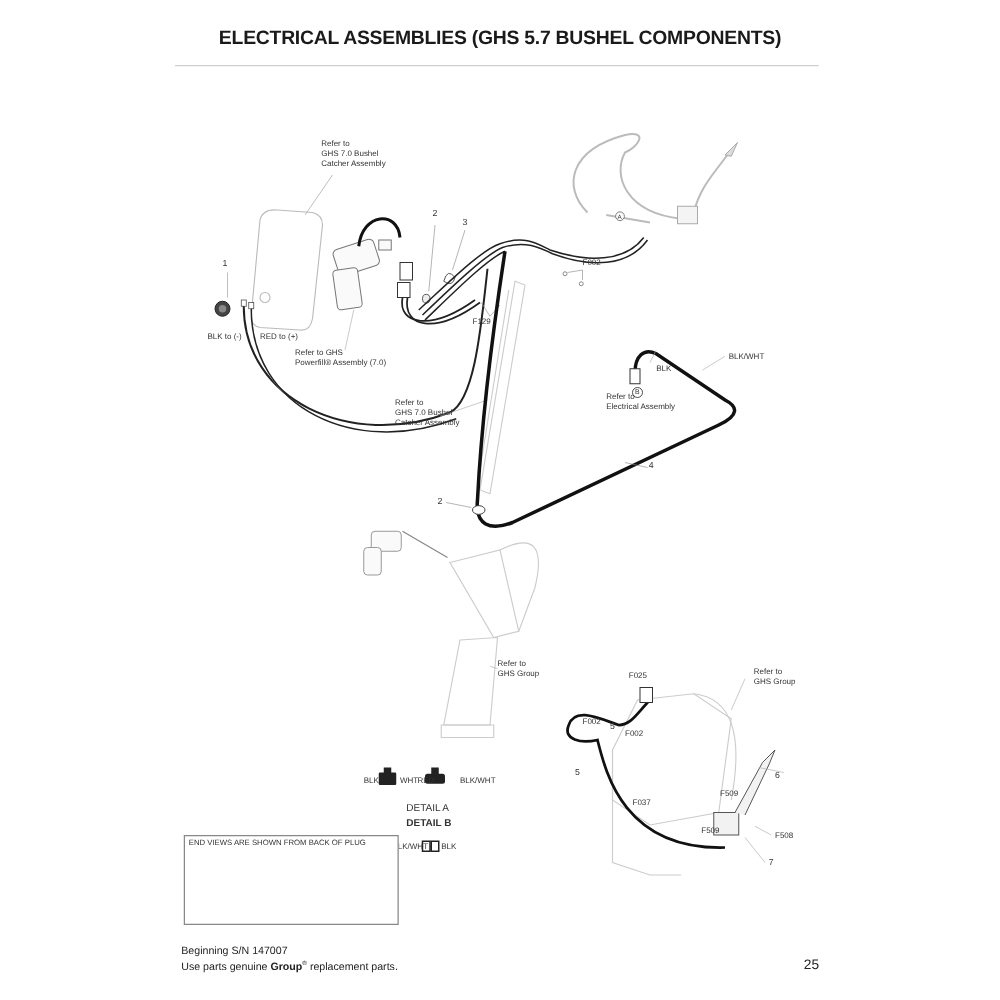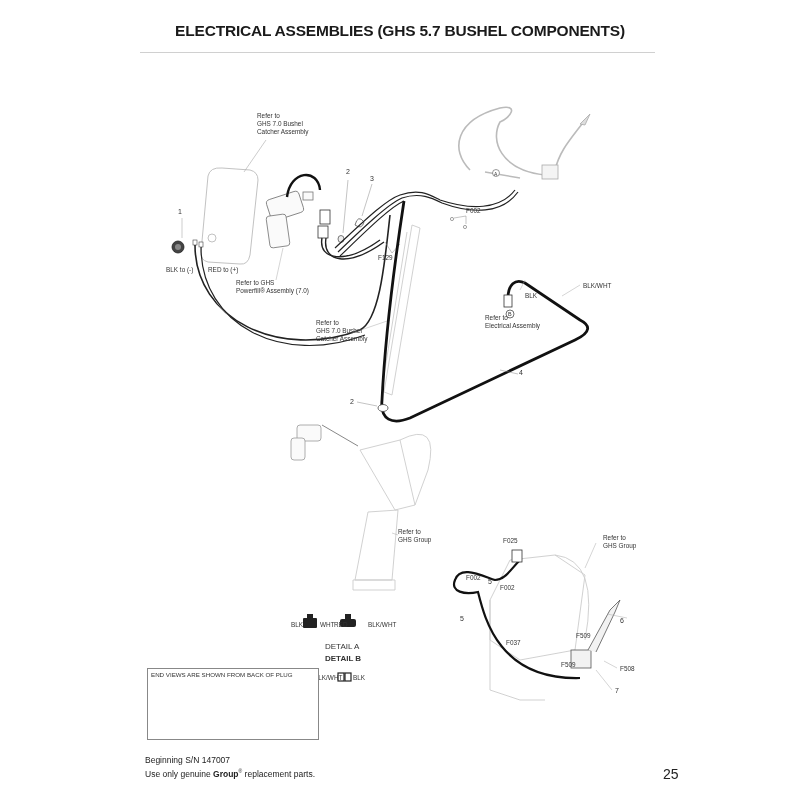--- a/index.html
+++ b/index.html
@@ -7,21 +7,21 @@
   .title { position:absolute; left:0; top:22px; width:800px; text-align:center; font-weight:bold; font-size:15.5px; letter-spacing:-0.2px; color:#1a1a1a; }
   .rule { position:absolute; left:140px; top:52px; width:515px; height:1px; background:#d0d0d0; }
   svg.diagram { position:absolute; left:0; top:0; }
   .lbl { position:absolute; font-size:6.4px; color:#333; line-height:8.2px; white-space:pre; }
   .num { position:absolute; font-size:7px; color:#333; }
   .detail-title { position:absolute; font-size:8px; color:#333; }
   .endbox { position:absolute; left:147px; top:668px; width:170px; height:70px; border:1px solid #888; background:#fff; }
   .endbox-caption { position:absolute; left:3px; top:2px; font-size:6.2px; color:#333; white-space:nowrap; }
   .footer { position:absolute; left:145px; top:755px; font-size:8.5px; line-height:10.5px; color:#222; }
   .footer b { font-weight:bold; }
-  .pagenum { position:absolute; left:643px; top:766px; font-size:14px; color:#222;margin-left:20px; }
+  .pagenum { position:absolute; left:643px; top:766px; font-size:11px; color:#222; }
 </style>
 </head>
 <body>
 
 <div class="title">ELECTRICAL ASSEMBLIES (GHS 5.7 BUSHEL COMPONENTS)</div>
 <div class="rule"></div>
 
 <svg class="diagram" width="800" height="800" viewBox="0 0 800 800">
 
   <g stroke="#bbb" fill="none" stroke-width="0.9">
@@ -200,15 +200,15 @@
 <div class="detail-title" style="left:325px;top:654px;font-weight:bold;">DETAIL B</div>
 <div class="lbl" style="left:314px;top:674px;">BLK/WHT</div>
 <div class="lbl" style="left:353px;top:674px;">BLK</div>
 
 <div class="endbox">
   <div class="endbox-caption">END VIEWS ARE SHOWN FROM BACK OF PLUG</div>
 </div>
 
 <div class="footer">
   <div>Beginning S/N 147007</div>
-  <div><span>Use only genuine </span><b>Group</b><sup style="font-size:5px;">®</sup><span> replacement parts.</span></div>
+  <div><span>Use parts genuine </span><b>Group</b><sup style="font-size:5px;">®</sup><span> replacement parts.</span></div>
 </div>
 <div class="pagenum">25</div>
 
 </body></html>

